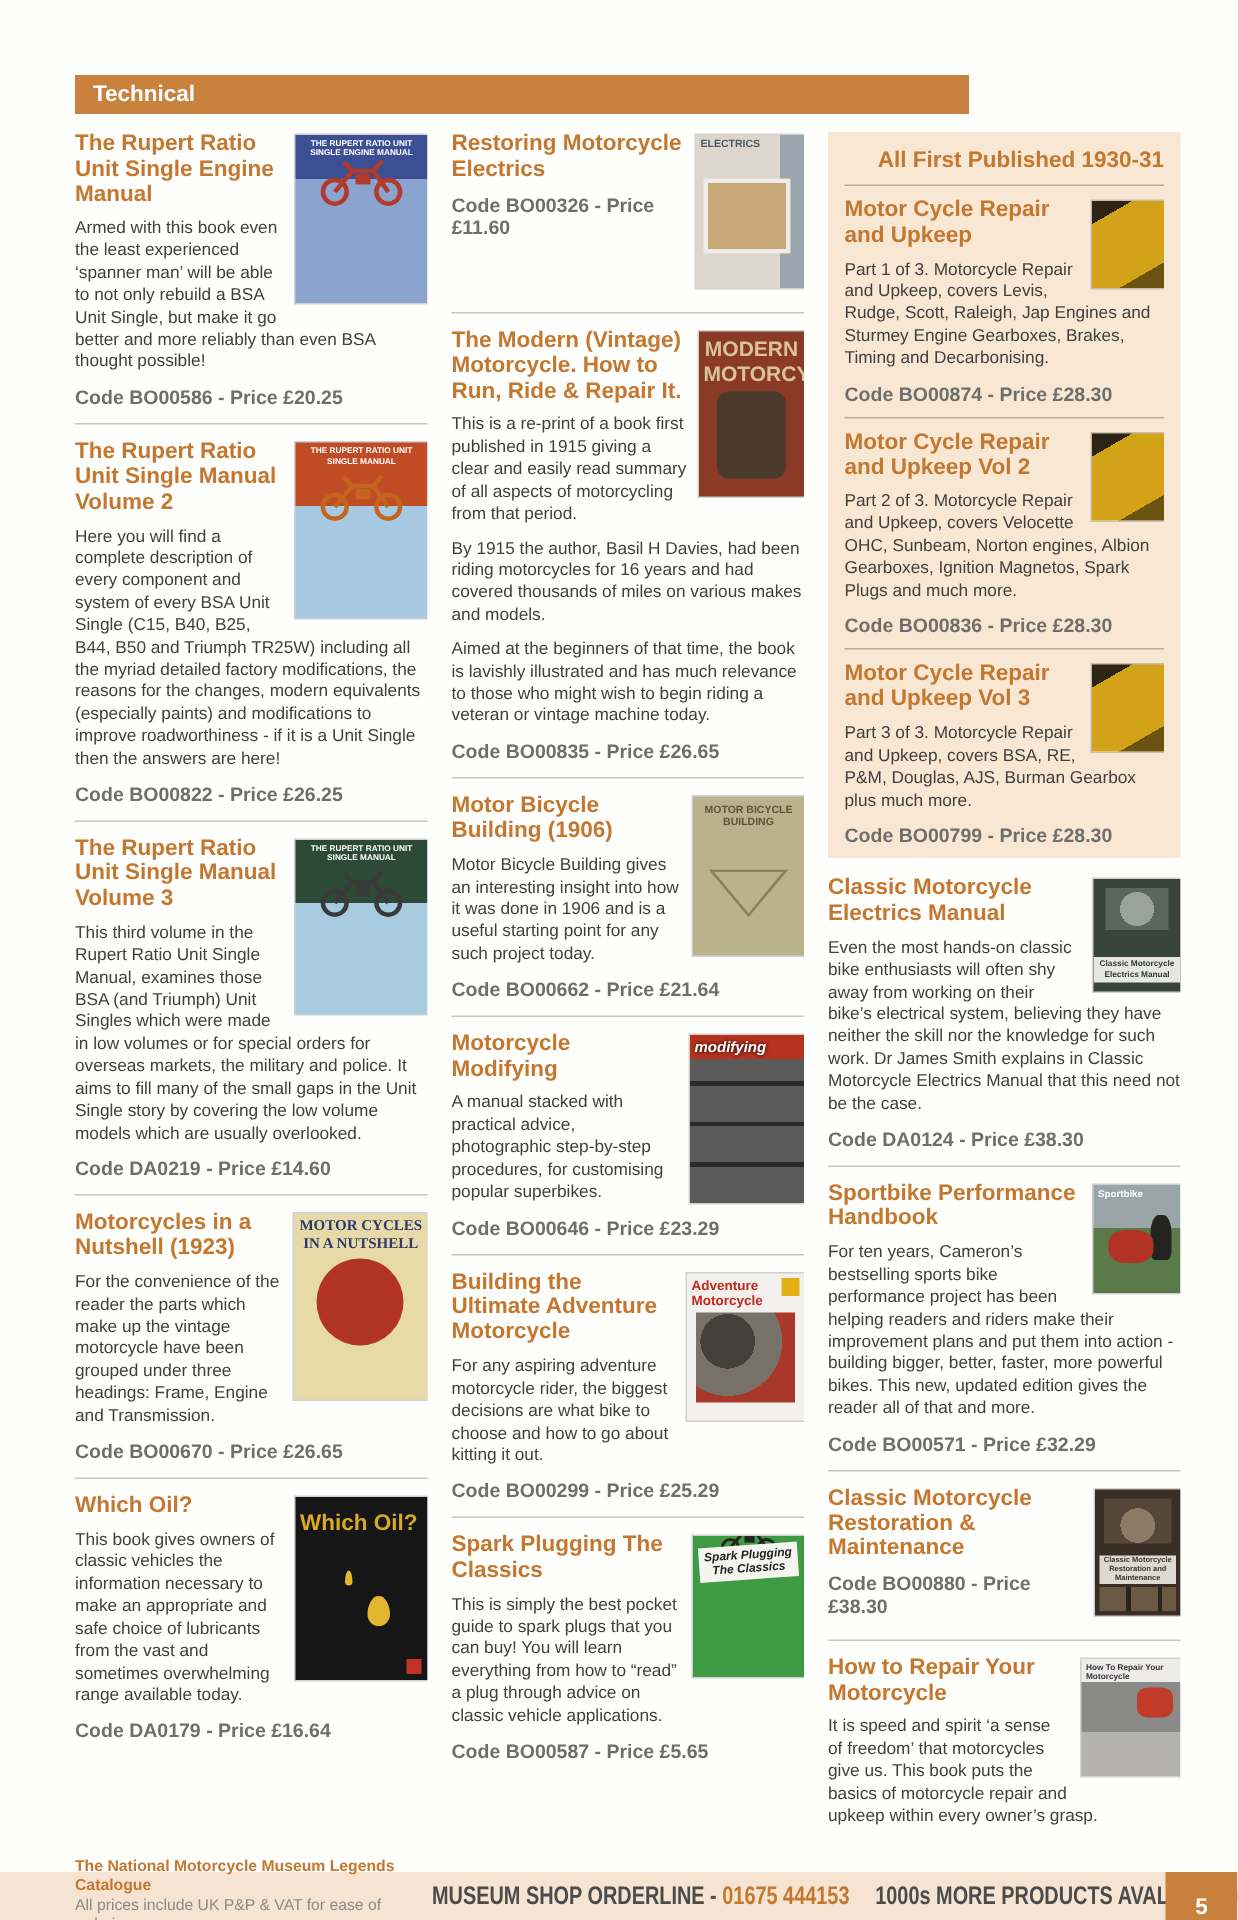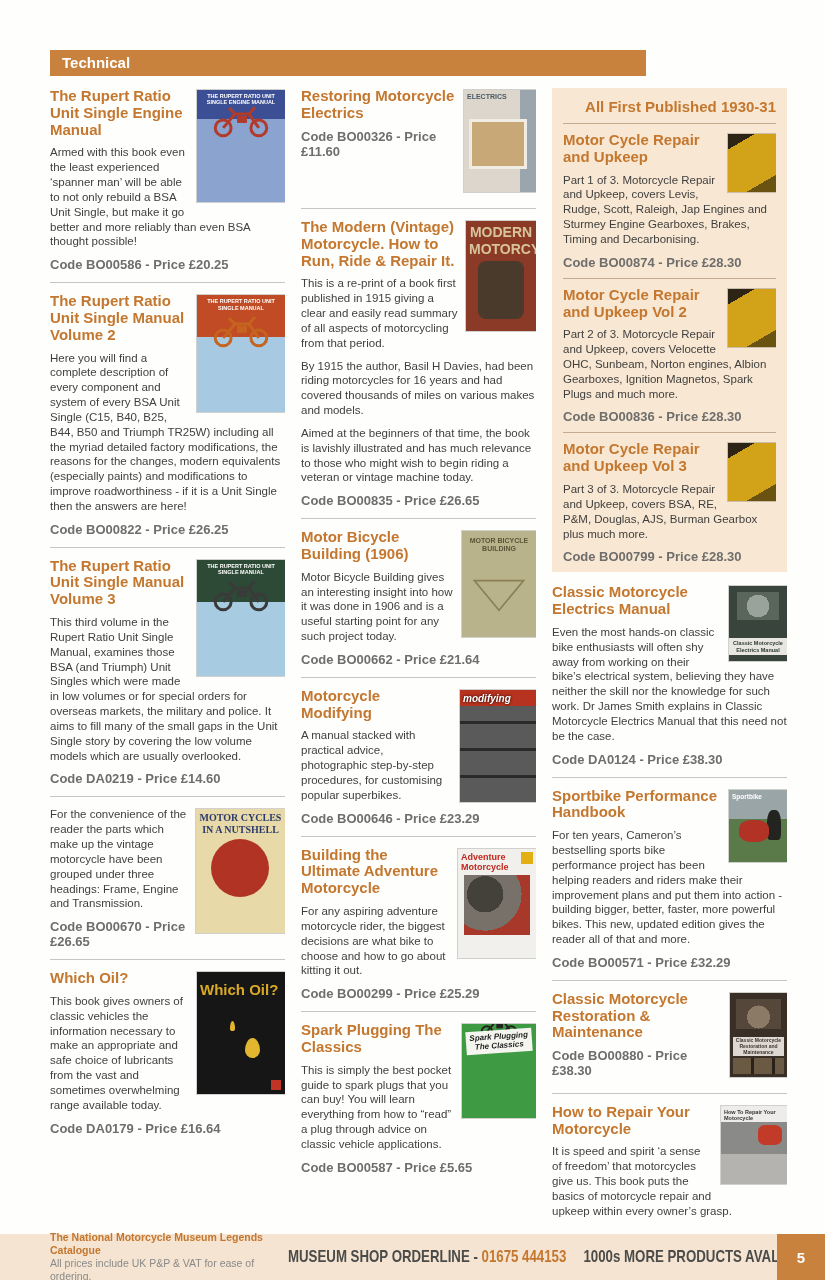--- a/index.html
+++ b/index.html
@@ -86,21 +86,21 @@
                font-size:5px;text-align:center;padding:1px 0;}
   .cv-cmr::before{content:"";position:absolute;left:6px;top:6px;width:45px;height:30px;
       background:radial-gradient(circle at 50% 60%,#8a7a66 0 40%,#55483a 40% 100%);z-index:1;}
   .cv-cmr::after{content:"";position:absolute;left:3px;bottom:3px;right:3px;height:16px;z-index:1;
       background:repeating-linear-gradient(90deg,#6a5a44 0 18px,#2a211a 18px 21px);}
   .cv-htr{background:linear-gradient(#eeeceb 0 20%,#8a8a88 20% 62%,#b5b3b0 62% 100%);}
   .cv-htr .cvt{color:#333;font-size:5.5px;}
   .cv-htr::after{content:"";position:absolute;right:5px;top:24%;width:24px;height:20px;
                  background:#c23a28;border-radius:30%;z-index:1;}
   
-  .footer{position:absolute;left:0;bottom:0;width:825px;height:46px;background:var(--footer_bg);
+  .footer{position:absolute;left:0;bottom:0;width:825px;height:32px;background:var(--footer_bg);
           display:flex;align-items:center;}
   .f-left{margin-left:50px;width:238px;flex:0 0 auto;}
   .f-title{color:var(--accent);font-weight:bold;font-size:10.5px;line-height:1.25;}
   .f-note{color:#8a8a88;font-size:10.5px;line-height:1.25;}
   .f-center{flex:1;transform:scaleX(.78);transform-origin:left center;white-space:nowrap;
             font-weight:bold;font-size:17px;color:#4b4b49;}
   .f-orange{color:var(--accent);}
   .f-gap{display:inline-block;width:22px;}
   .f-page{position:absolute;right:0;top:0;width:48px;height:46px;background:var(--header_bg);
           color:#fff;font-weight:bold;font-size:15px;display:flex;align-items:center;justify-content:center;}
@@ -164,20 +164,21 @@
         <p class="desc">This third volume in the Rupert Ratio Unit Single Manual, examines those BSA (and Triumph) Unit Singles which were made in low volumes or for special orders for overseas markets, the military and police. It aims to fill many of the small gaps in the Unit Single story by covering the low volume models which are usually overlooked.</p>
         <p class="code">Code DA0219 - Price £14.60</p>
       </article>
       <div class="rule"></div>
 
       <article class="item">
         <div class="cover cv-nut" style="width:89px;height:124px">
           <span class="cvt">MOTOR CYCLES IN A NUTSHELL</span>
           <i></i>
         </div>
+        <h3 class="title">Motorcycles in a Nutshell (1923)</h3>
         <p class="desc">For the convenience of the reader the parts which make up the vintage motorcycle have been grouped under three headings: Frame, Engine and Transmission.</p>
         <p class="code">Code BO00670 - Price £26.65</p>
       </article>
       <div class="rule"></div>
 
       <article class="item">
         <div class="cover cv-oil" style="width:88px;height:122px">
           <span class="cvt">Which Oil?</span>
           <i></i>
         </div>
@@ -228,21 +229,21 @@
         <div class="cover cv-mfy" style="width:76px;height:112px">
           <span class="cvt">modifying</span>
         </div>
         <h3 class="title">Motorcycle Modifying</h3>
         <p class="desc">A manual stacked with practical advice, photographic step-by-step procedures, for customising popular superbikes.</p>
         <p class="code">Code BO00646 - Price £23.29</p>
       </article>
       <div class="rule"></div>
 
       <article class="item">
-        <div class="cover cv-adv" style="width:78px;height:109px">
+        <div class="cover cv-adv" style="width:78px;height:98px">
           <span class="cvt">Adventure Motorcycle</span>
         </div>
         <h3 class="title">Building the Ultimate Adventure Motorcycle</h3>
         <p class="desc">For any aspiring adventure motorcycle rider, the biggest decisions are what bike to choose and how to go about kitting it out.</p>
         <p class="code">Code BO00299  - Price £25.29</p>
       </article>
       <div class="rule"></div>
 
       <article class="item">
         <div class="cover cv-spk" style="width:74px;height:94px">

